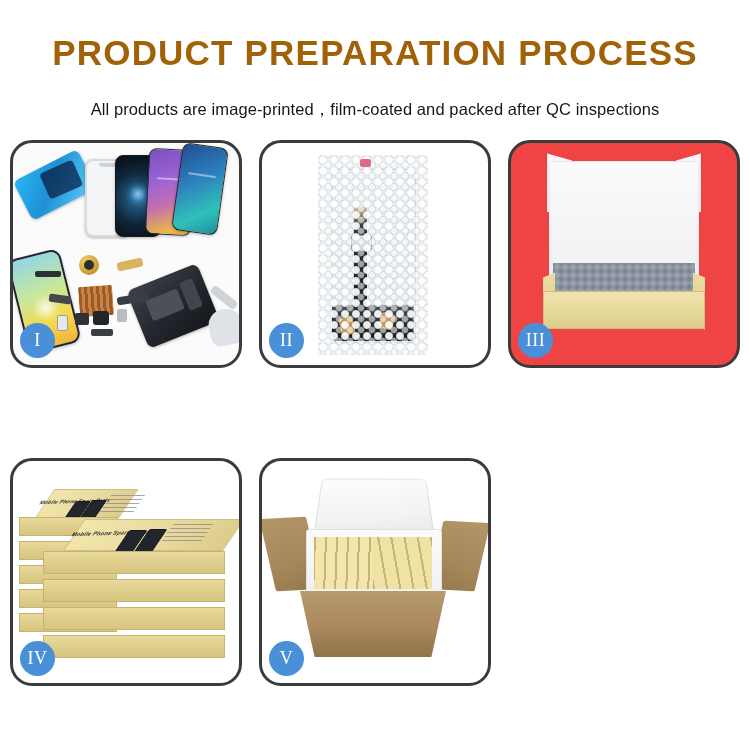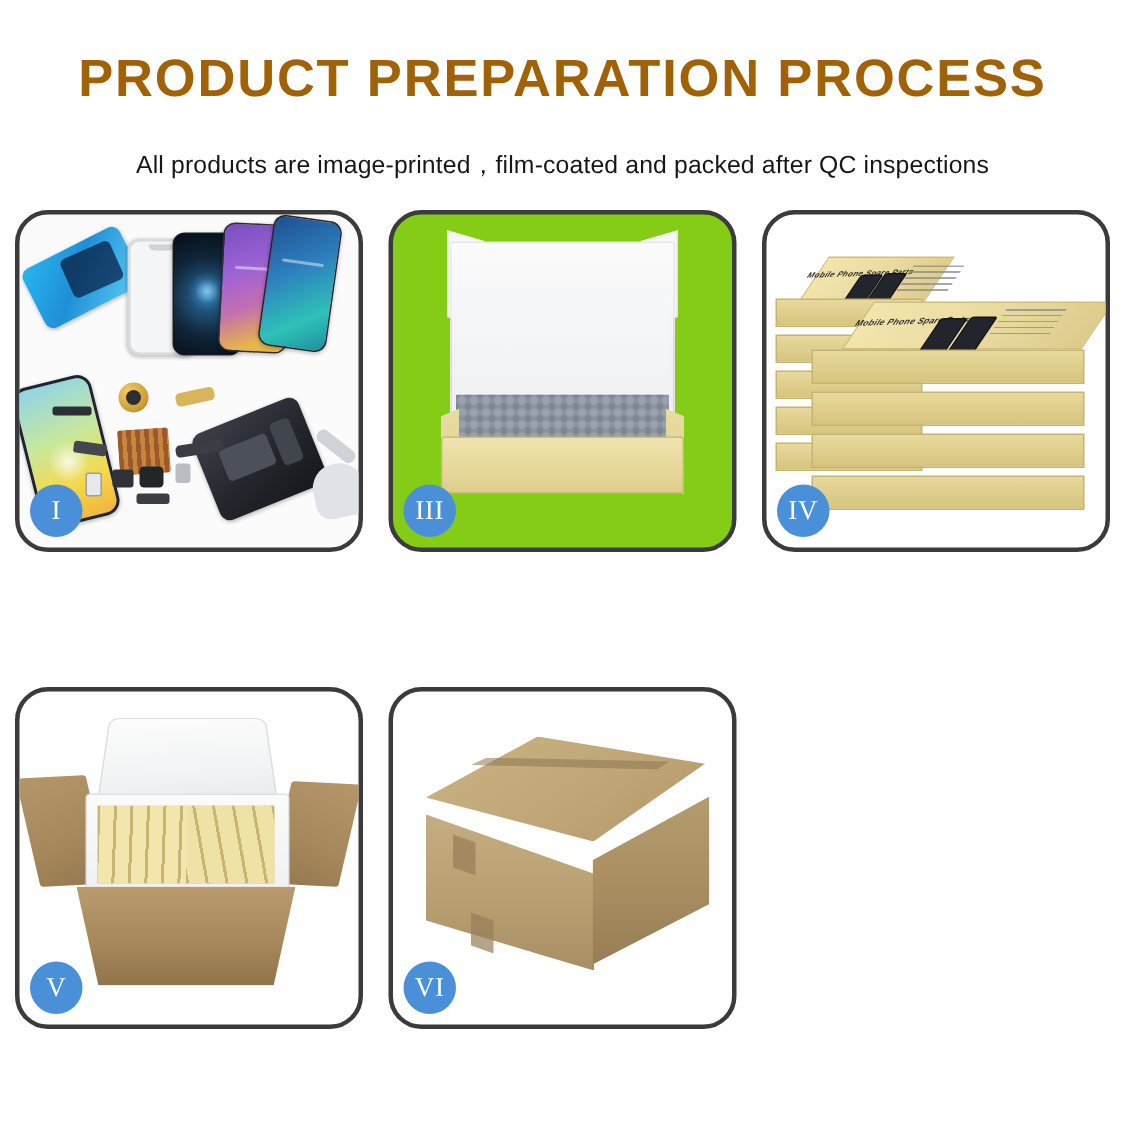--- a/index.html
+++ b/index.html
@@ -162,21 +162,21 @@
     border-radius:3px;
   }
   .conn{position:absolute;left:33px;top:80px;width:19px;height:14px;background:#d9dde1;border:1px solid #9aa0a6;border-radius:2px;}
   .botblack{position:absolute;left:14px;top:150px;width:82px;height:36px;
     background:linear-gradient(180deg,#4a4d52 0%,#1e2024 60%,#141619 100%);border-radius:0 0 5px 5px;}
   .gold1{position:absolute;left:22px;top:162px;width:14px;height:18px;background:#c99a55;border-radius:3px;transform:rotate(-14deg);}
   .gold2{position:absolute;left:62px;top:158px;width:14px;height:16px;background:#c99a55;border-radius:3px;transform:rotate(16deg);}
   .pinktag{position:absolute;left:42px;top:4px;width:11px;height:8px;background:#e06a8a;border-radius:2px;z-index:15;}
 
   
-  .p3{background:#84cc16;}
+  .p3{background:#ef4444;}
   .b3-lidL{position:absolute;left:36px;top:14px;width:24px;height:58px;background:#f6f7f8;border-left:1px solid #e2e4e6;transform:skewY(16deg);}
   .b3-lidR{position:absolute;right:36px;top:14px;width:24px;height:58px;background:#f6f7f8;border-right:1px solid #e2e4e6;transform:skewY(-16deg);}
   .b3-back{position:absolute;left:38px;top:18px;right:38px;height:122px;
     background:linear-gradient(180deg,#fbfbfc 0%,#f2f3f4 60%,#eceef0 100%);border:1px solid #e6e8ea;border-radius:2px;}
   .b3-innerwall{position:absolute;left:42px;top:52px;right:42px;height:86px;
     background:linear-gradient(180deg,#f7f8f9,#eef0f2);}
   .b3-foam{position:absolute;left:42px;top:120px;right:42px;height:32px;
     background:
       radial-gradient(circle at 4px 4px, #9aa1ae 2.4px, transparent 2.9px) 0 0/8px 8px,
       radial-gradient(circle at 4px 4px, #7e8694 2.0px, transparent 2.6px) 4px 4px/8px 8px,
@@ -276,20 +276,35 @@
         <div class="sp3"></div>
         <div class="sp4"></div>
         <div class="sp5"></div>
         <div class="sp6"></div>
         <div class="tool"></div>
         <div class="hand"></div>
       </div>
       <div class="badge">I</div>
     </div>
 
+    <div class="panel p2">
+      <div class="stage">
+        <div class="wrap">
+          <div class="lcd"></div>
+          <div class="botblack"></div>
+          <div class="flexcable"></div>
+          <div class="conn"></div>
+          <div class="gold1"></div>
+          <div class="gold2"></div>
+          <div class="pinktag"></div>
+          <div class="bubbles"></div>
+        </div>
+      </div>
+      <div class="badge">II</div>
+    </div>
 
     <div class="panel p3">
       <div class="stage">
         <div class="b3-lidL"></div>
         <div class="b3-lidR"></div>
         <div class="b3-back"></div>
         <div class="b3-innerwall"></div>
         <div class="b3-foam"></div>
         <div class="b3-flapL"></div>
         <div class="b3-flapR"></div>
@@ -342,26 +357,15 @@
         <div class="v-foam"></div>
         <div class="v-inner">
           <div class="v-slats"></div>
           <div class="v-slats2"></div>
         </div>
         <div class="v-front"></div>
       </div>
       <div class="badge">V</div>
     </div>
 
-    <div class="panel p6">
-      <div class="stage">
-        <div class="c6-top"></div>
-        <div class="c6-seam"></div>
-        <div class="c6-left"></div>
-        <div class="c6-right"></div>
-        <div class="c6-tape1"></div>
-        <div class="c6-tape2"></div>
-      </div>
-      <div class="badge">VI</div>
-    </div>
 
   </div>
 </div>
 
 </body></html>

